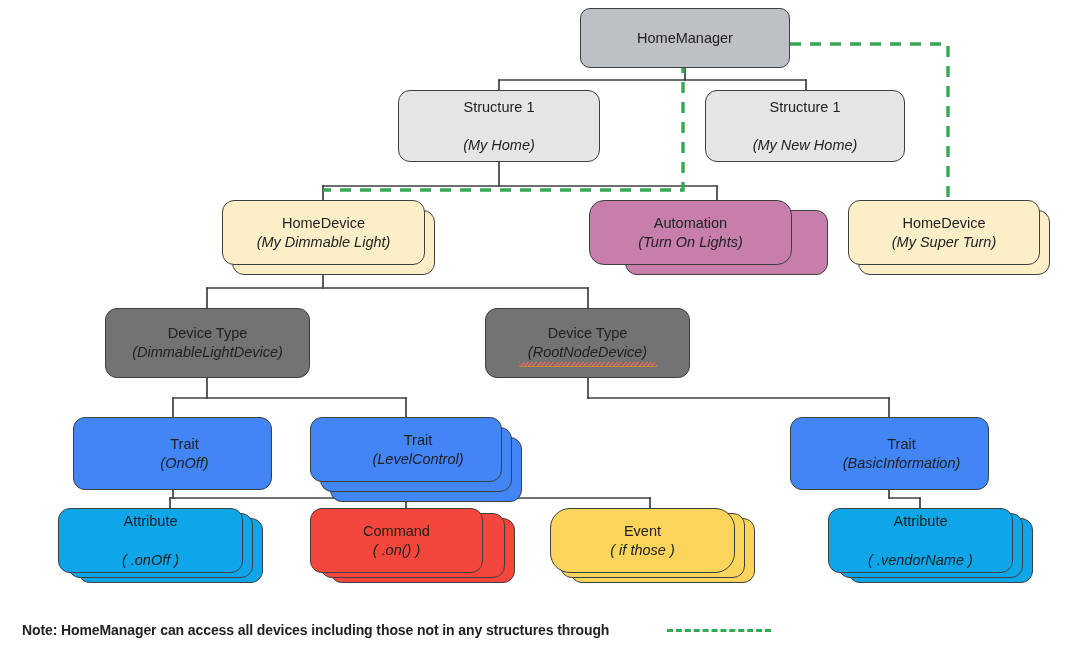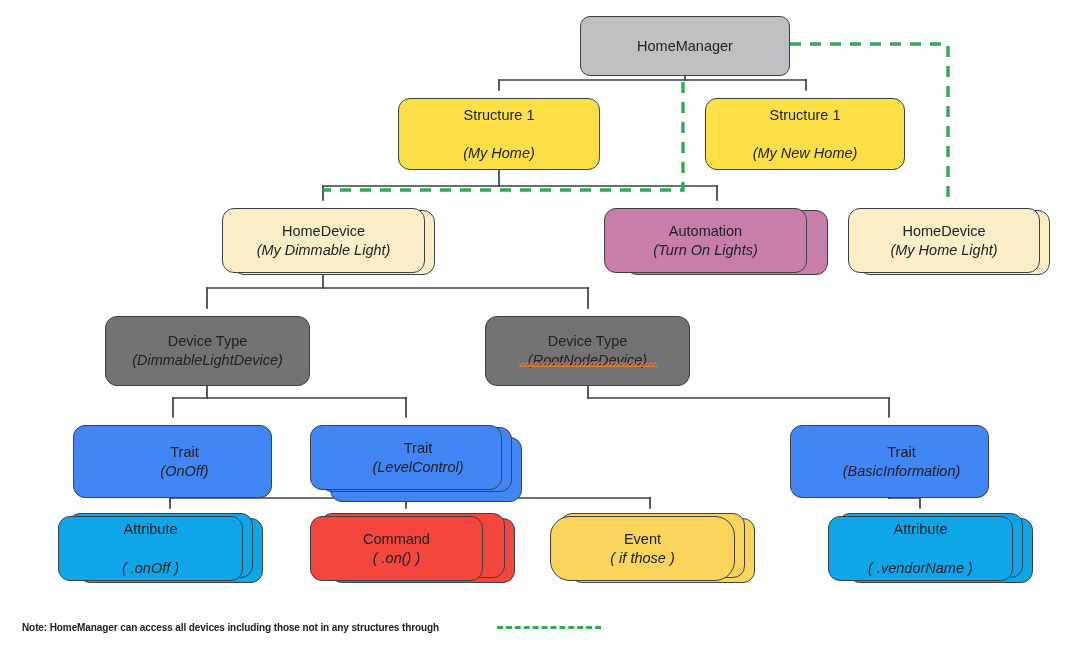--- a/index.html
+++ b/index.html
@@ -31,35 +31,34 @@
     border:1.6px solid #3c4043;
     border-radius:12px;
     display:flex;
     flex-direction:column;
     align-items:center;
     justify-content:center;
     color:#202124;
     text-align:center;
     line-height:1.28;
     font-size:14.5px;
-    margin-top:8px;
   }
   .node .l1{ display:block; white-space:nowrap; }
   .node .l2{ display:block; white-space:nowrap; font-style:italic; }
   
   .stack{
     position:absolute;
     box-sizing:border-box;
     border:1.6px solid #3c4043;
     border-radius:12px;
     z-index:2;
   }
   
   .c-gray   { background:#bdc1c6; }
-  .c-blue   { background:#fde047;gap:19px; }
+  .c-blue   { background:#e5e5e5;gap:19px; }
   .c-cream  { background:#fcefc8;text-align:right; }
   .c-mauve  { background:#c77eaa; }
   .c-orange { background:#737373; }
   .c-trait  { background:#4285f4;padding-left:24px; }
   .c-green  { background:#0ea5e9;gap:20px; }
   .c-red    { background:#f4463c; }
   .c-yellow { background:#fbd45c; }
 
   
   .squiggle{
@@ -85,21 +84,21 @@
     position:absolute;
     left:22px;
     top:622px;
     z-index:5;
     display:flex;
     align-items:center;
     gap:0;
     white-space:nowrap;
   }
   #note .txt{
-    font-size:10px;
+    font-size:14px;
     font-weight:bold;
     color:#202124;
     letter-spacing:-.1px;
   }
   #note .legend-line{
     display:inline-block;
     width:104px;
     height:0;
     margin-left:58px;
     border-top:3.4px dashed #34a853;
@@ -171,29 +170,29 @@
     <span class="l2">(My New Home)</span>
   </div>
 
   <div class="stack c-cream" style="left:232px;top:210px;width:203px;height:65px;"></div>
   <div class="node c-cream" style="left:222px;top:200px;width:203px;height:65px;">
     <span class="l1">HomeDevice</span>
     <span class="l2">(My Dimmable Light)</span>
   </div>
 
   <div class="stack c-mauve" style="left:625px;top:210px;width:203px;height:65px;"></div>
-  <div class="node c-mauve" style="left:604px;top:200px;width:203px;height:65px;">
+  <div class="node c-mauve" style="left:589px;top:200px;width:203px;height:65px;border-radius:15px;">
     <span class="l1">Automation</span>
     <span class="l2">(Turn On Lights)</span>
   </div>
 
   <div class="stack c-cream" style="left:858px;top:210px;width:192px;height:65px;"></div>
   <div class="node c-cream" style="left:848px;top:200px;width:192px;height:65px;">
     <span class="l1">HomeDevice</span>
-    <span class="l2">(My Home Light)</span>
+    <span class="l2">(My Super Turn)</span>
   </div>
 
   <div class="node c-orange" style="left:105px;top:308px;width:205px;height:70px;">
     <span class="l1">Device Type</span>
     <span class="l2">(DimmableLightDevice)</span>
   </div>
 
   <div class="node c-orange" style="left:485px;top:308px;width:205px;height:70px;">
     <span class="l1">Device Type</span>
     <span class="l2">(RootNodeDevice)</span>

